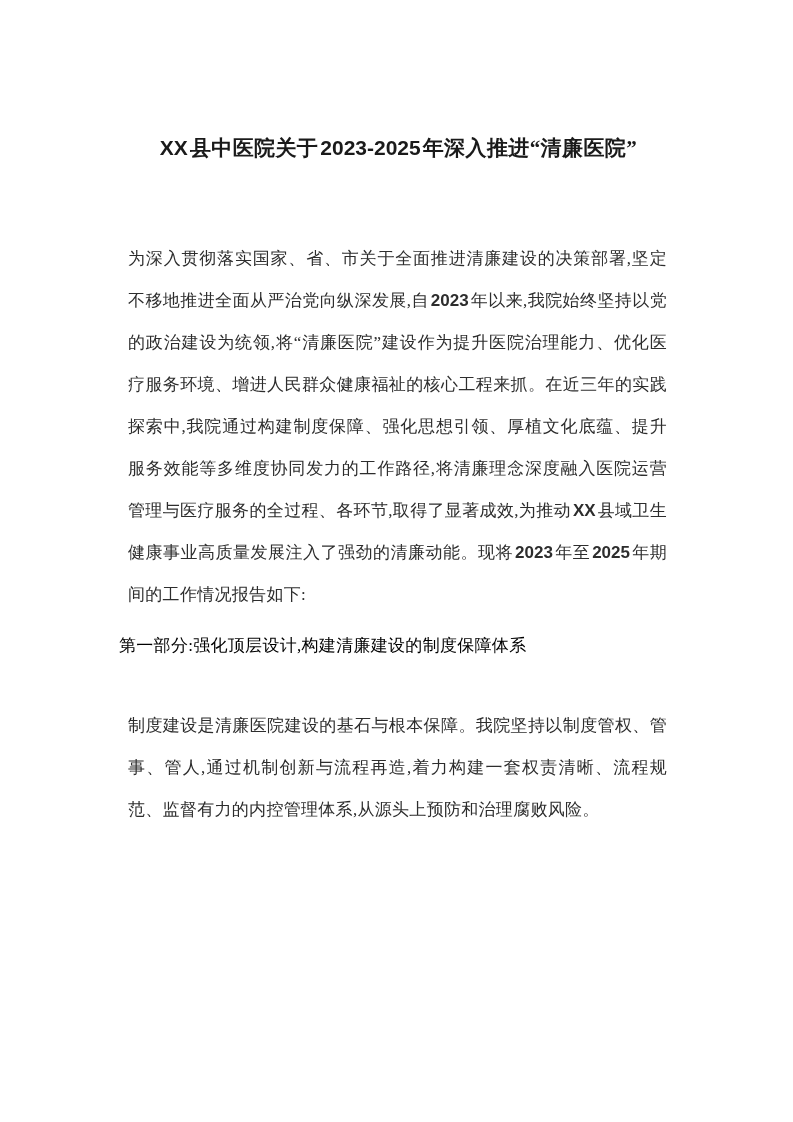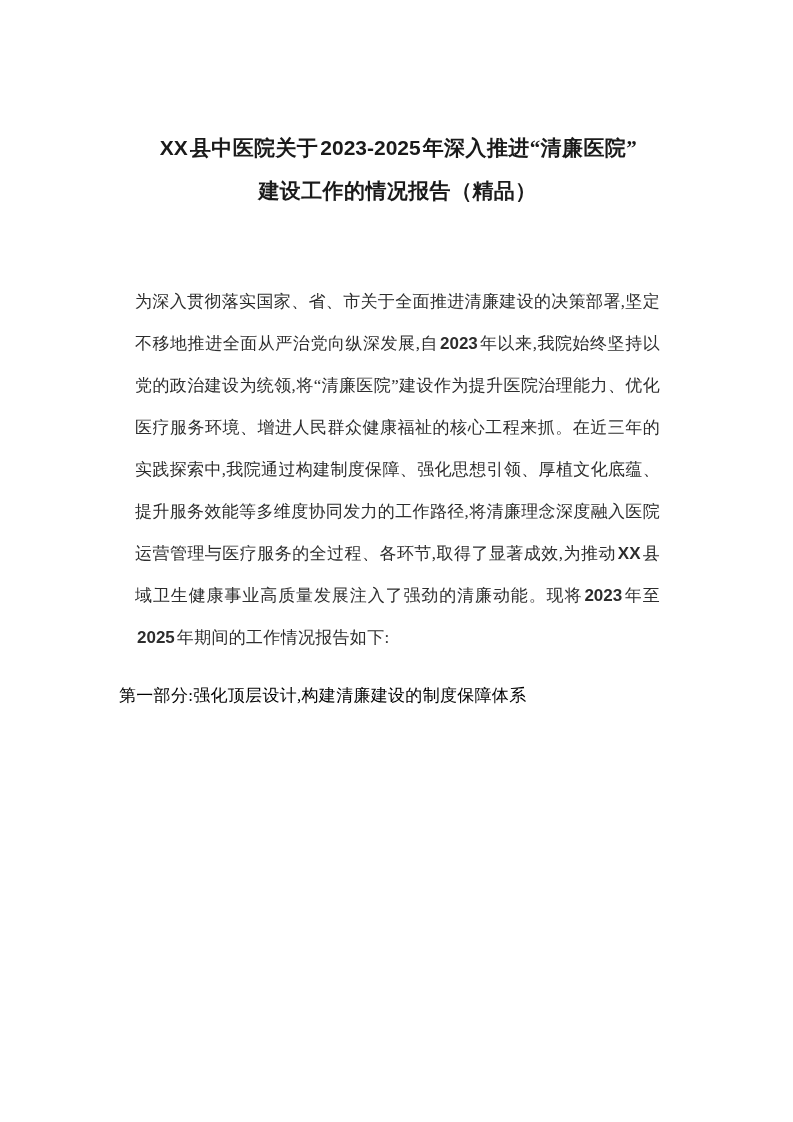--- a/index.html
+++ b/index.html
@@ -46,21 +46,21 @@
 
   .doc-title .latin {
     font-family: "Liberation Sans", "DejaVu Sans", sans-serif;
     font-weight: bold;
     letter-spacing: 0;
     padding: 0 2px;
   }
 
   
   .body-block {
-    margin: 16px;
+    margin: 9px;
     font-size: 17px;
     line-height: 42px;
     text-align: justify;
     text-justify: inter-ideograph;
     letter-spacing: 0.3px;
     color: #2d2d2d;
   }
 
   .block-gap-intro  { margin-top: 68px; }
   .block-gap-normal { margin-top: 38px; }
@@ -83,22 +83,22 @@
   }
 </style>
 </head>
 <body>
 
 <div class="page">
   <div class="content">
 
     <h1 class="doc-title">
       <span class="title-line"><span class="latin">XX</span><span>县中医院关于</span><span class="latin">2023-2025</span><span>年深入推进“清廉医院”</span></span>
-      <span class="title-line">建设工作的情况报告（精品）</span>
     </h1>
 
     <p class="body-block block-gap-intro"><span>为深入贯彻落实国家、省、市关于全面推进清廉建设的决策部署,坚定不移地推进全面从严治党向纵深发展,自</span><span class="latin">2023</span><span>年以来,我院始终坚持以党的政治建设为统领,将“清廉医院”建设作为提升医院治理能力、优化医疗服务环境、增进人民群众健康福祉的核心工程来抓。在近三年的实践探索中,我院通过构建制度保障、强化思想引领、厚植文化底蕴、提升服务效能等多维度协同发力的工作路径,将清廉理念深度融入医院运营管理与医疗服务的全过程、各环节,取得了显著成效,为推动</span><span class="latin">XX</span><span>县域卫生健康事业高质量发展注入了强劲的清廉动能。现将</span><span class="latin">2023</span><span>年至</span><span class="latin">2025</span><span>年期间的工作情况报告如下:</span></p>
 
     <p class="section-heading block-gap-normal">第一部分:强化顶层设计,构建清廉建设的制度保障体系</p>
 
+    <p class="body-block block-gap-normal">制度建设是清廉医院建设的基石与根本保障。我院坚持以制度管权、管事、管人,通过机制创新与流程再造,着力构建一套权责清晰、流程规范、监督有力的内控管理体系,从源头上预防和治理腐败风险。</p>
 
   </div>
 </div>
 
 </body></html>

